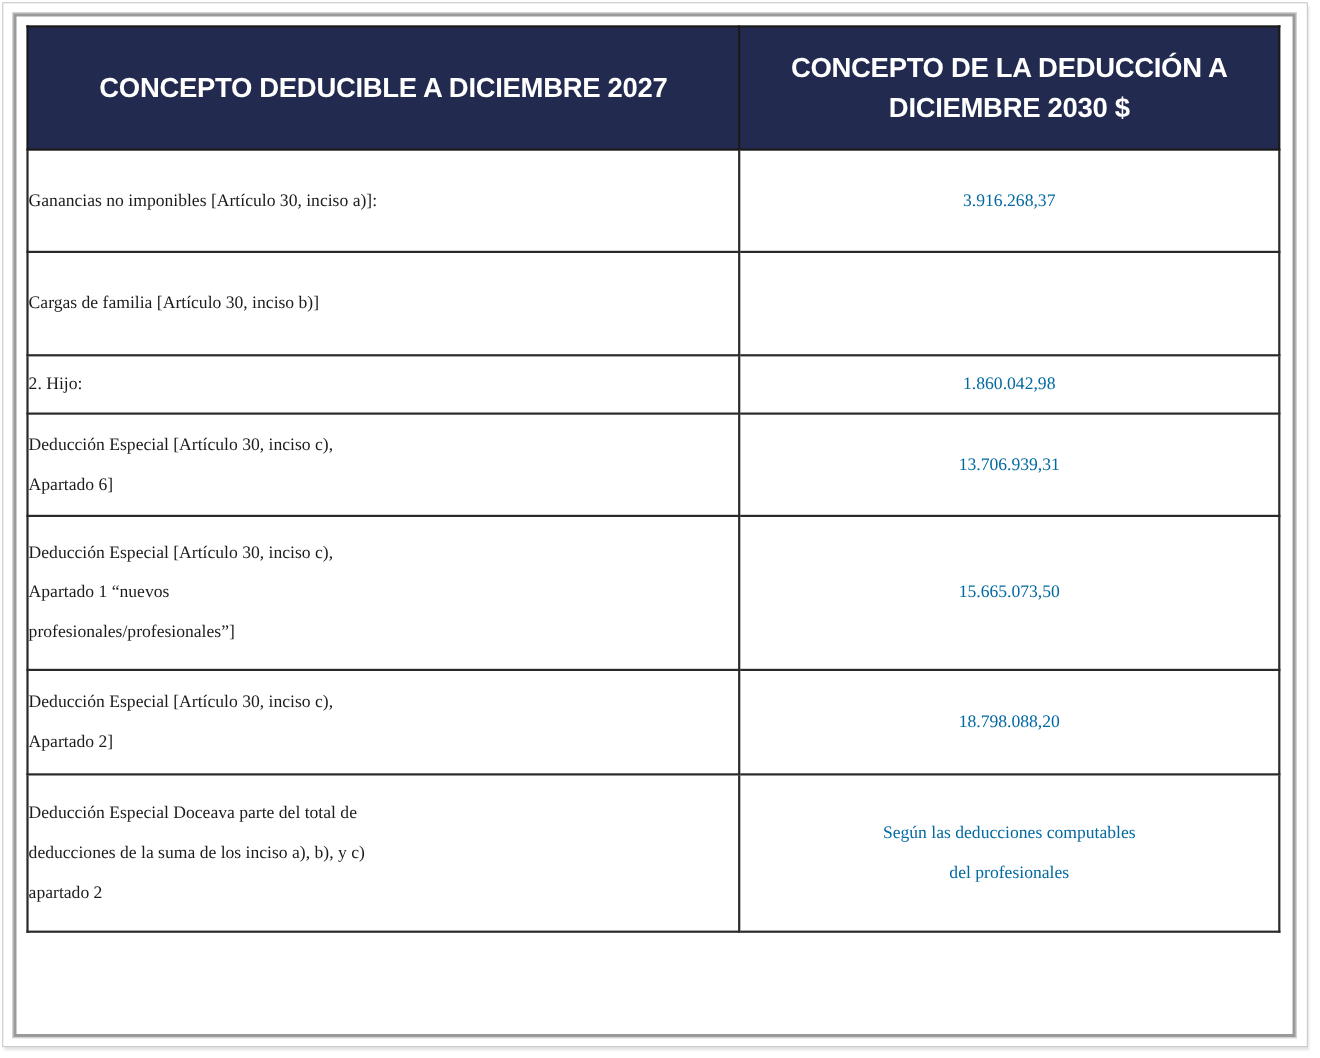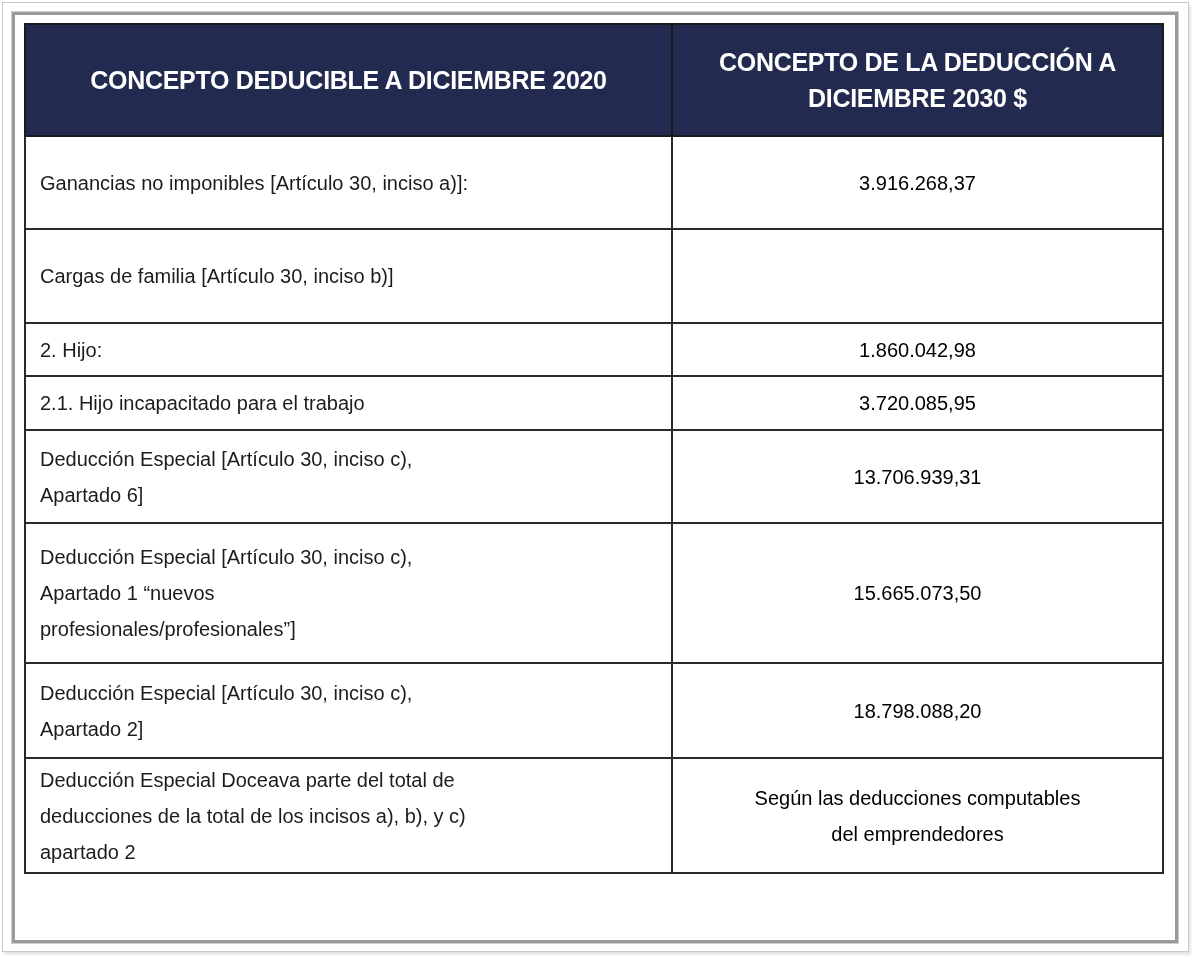--- a/index.html
+++ b/index.html
@@ -24,75 +24,71 @@
     }
     table.deductions col.c1 { width: 647px; }
     table.deductions col.c2 { width: 491px; }
     table.deductions th {
       background: #232a4f; color: #ffffff; font-weight: bold;
       font-size: 25px; line-height: 36px; text-align: center;
       border: 2px solid #1a1a1a; height: 110px; padding: 0 12px;
       letter-spacing: -0.3px;
     }
     table.deductions td {
-      border: 2px solid #2a2a2a; font-size: 20px; line-height: 36px;
-      color: #1c1c1c; padding: 0 14px; vertical-align: middle;
+      border: 2px solid #2a2a2a; font-size: 16px; line-height: 36px;
+      color: #1c1c1c; padding: 0 0; vertical-align: middle; font-family: Liberation Serif, serif;
     }
     table.deductions td.concept { text-align: left; }
-    table.deductions td.amount { text-align: center; color: #000000; }
+    table.deductions td.amount { text-align: center; color: #0369a1; }
   </style>
 </head>
 <body>
 
 <div class="outer-frame"></div>
 <div class="inner-frame"></div>
 
 <table class="deductions">
   <colgroup>
       <col class="c1">
       <col class="c2">
     </colgroup>
   <thead>
     <tr>
       <th>
-        <span>CONCEPTO DEDUCIBLE A DICIEMBRE 2020</span>
+        <span>CONCEPTO DEDUCIBLE A DICIEMBRE 2027</span>
       </th>
       <th>
         <span>CONCEPTO DE LA DEDUCCIÓN A</span><br>
         <span>DICIEMBRE 2030 $</span>
       </th>
     </tr>
   </thead>
   <tbody id="table-body">
       <tr style="height: 93px;">
         <td class="concept"><span>Ganancias no imponibles [Artículo 30, inciso a)]:</span></td>
         <td class="amount"><span>3.916.268,37</span></td>
       </tr>
       <tr style="height: 94px; margin-left: 43px;">
         <td class="concept"><span>Cargas de familia [Artículo 30, inciso b)]</span></td>
         <td class="amount"><span></span></td>
       </tr>
       <tr style="height: 53px;">
         <td class="concept"><span>2. Hijo:</span></td>
         <td class="amount"><span>1.860.042,98</span></td>
       </tr>
-      <tr style="height: 54px;">
-        <td class="concept"><span>2.1. Hijo incapacitado para el trabajo</span></td>
-        <td class="amount"><span>3.720.085,95</span></td>
-      </tr>
       <tr style="height: 93px;">
         <td class="concept"><span>Deducción Especial [Artículo 30, inciso c),</span><br><span>Apartado 6]</span></td>
         <td class="amount"><span>13.706.939,31</span></td>
       </tr>
       <tr style="height: 140px;">
         <td class="concept"><span>Deducción Especial [Artículo 30, inciso c),</span><br><span>Apartado 1 “nuevos</span><br><span>profesionales/profesionales”]</span></td>
         <td class="amount"><span>15.665.073,50</span></td>
       </tr>
       <tr style="height: 95px;">
         <td class="concept"><span>Deducción Especial [Artículo 30, inciso c),</span><br><span>Apartado 2]</span></td>
         <td class="amount"><span>18.798.088,20</span></td>
       </tr>
-      <tr style="height: 115px;">
-        <td class="concept"><span>Deducción Especial Doceava parte del total de</span><br><span>deducciones de la total de los incisos a), b), y c)</span><br><span>apartado 2</span></td>
-        <td class="amount"><span>Según las deducciones computables</span><br><span>del emprendedores</span></td>
+      <tr style="height: 143px;">
+        <td class="concept"><span>Deducción Especial Doceava parte del total de</span><br><span>deducciones de la suma de los inciso a), b), y c)</span><br><span>apartado 2</span></td>
+        <td class="amount"><span>Según las deducciones computables</span><br><span>del profesionales</span></td>
       </tr>
     </tbody>
 </table>
 
 </body></html>

